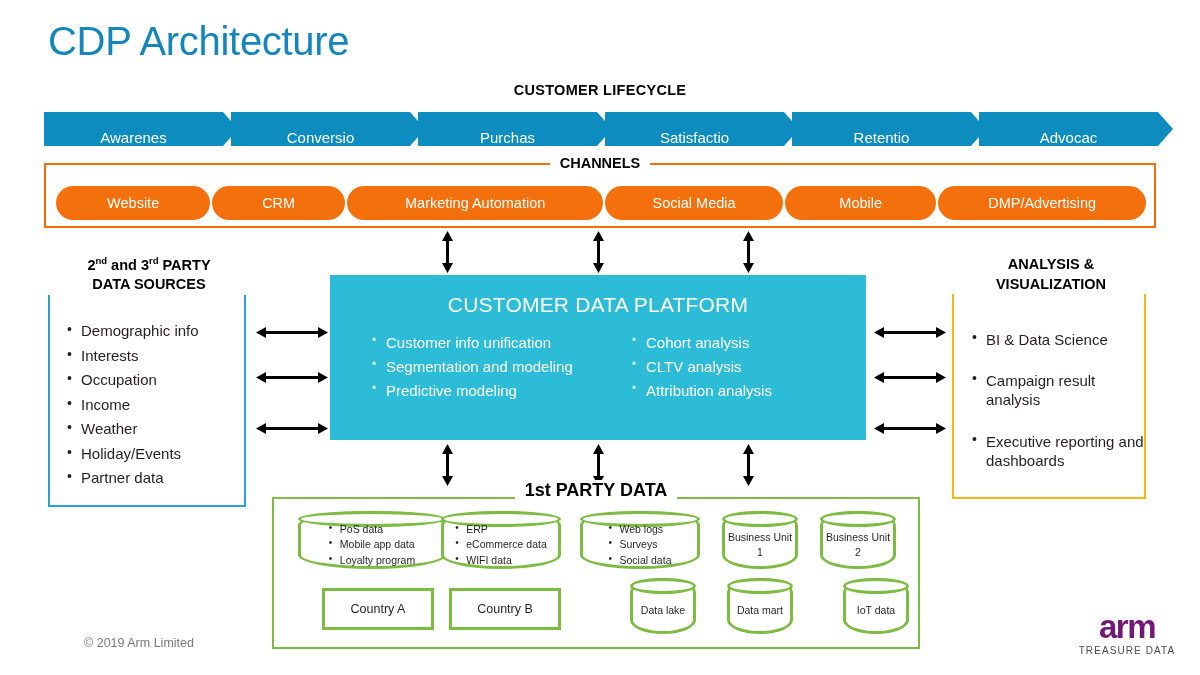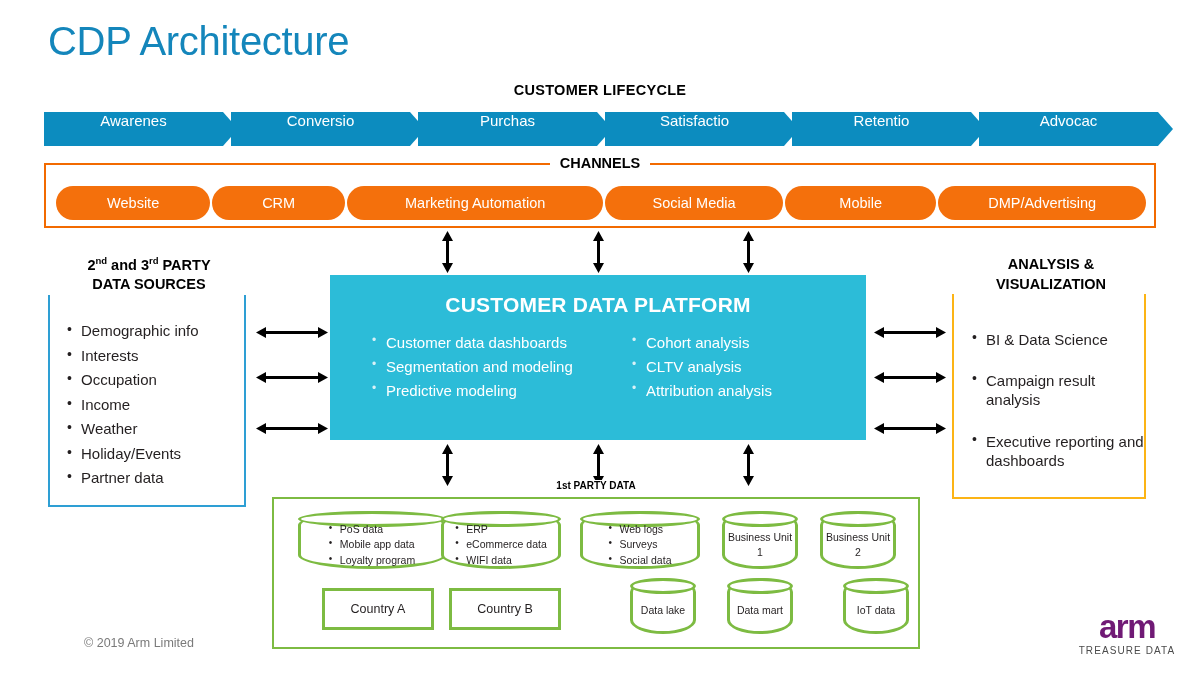--- a/index.html
+++ b/index.html
@@ -24,21 +24,21 @@
   .lifecycle-caption{
     position:absolute;left:0;top:82px;width:1200px;text-align:center;
     font-size:14.5px;font-weight:bold;letter-spacing:0.3px;color:#000;
   }
   .lifecycle-bar{
     position:absolute;left:44px;top:112px;width:1114px;height:34px;
     display:flex;
   }
   .chev{
     position:relative;flex:1 1 0;height:34px;background:#0c8cbf;
-    display:flex;align-items:flex-start;justify-content:center;
+    display:flex;align-items:flex-end;justify-content:center;
     color:#fff;font-size:15px;
     margin-right:8px;
   }
   .chev:last-child{margin-right:0;}
   .chev::after{
     content:"";position:absolute;left:100%;top:0;
     width:0;height:0;
     border-top:17px solid transparent;
     border-bottom:17px solid transparent;
     border-left:15px solid #0c8cbf;
@@ -111,21 +111,21 @@
   .list-right{left:971px;top:330px;width:175px;}
   .list-right li{margin-bottom:22px;line-height:1.28;}
 
   
   .cdp-box{
     position:absolute;left:330px;top:275px;width:536px;height:165px;
     background:#2cbcd8;
   }
   .cdp-title{
     position:absolute;left:0;top:18px;width:536px;text-align:center;
-    color:#fff;font-size:21px;font-weight:bold;letter-spacing:0.2px;
+    color:#fff;font-size:21px;font-weight:normal;letter-spacing:0.2px;
   }
   .cdp-cols{
     position:absolute;left:0;top:60px;width:536px;display:flex;
   }
   .cdp-col{flex:1 1 0;padding-left:42px;box-sizing:border-box;}
   .cdp-col.b{padding-left:26px;}
   .cdp-col ul{margin:0;padding:0;list-style:none;}
   .cdp-col li{
     position:relative;padding-left:14px;color:#fff;font-size:15px;
     line-height:1.0;margin-bottom:9px;
@@ -134,21 +134,21 @@
     content:"\2022";position:absolute;left:0;top:-1px;font-size:12px;color:#d8f1f7;
   }
 
   
   .fp-box{
     position:absolute;left:272px;top:497px;width:648px;height:152px;
     box-sizing:border-box;border:2.5px solid #7dbb42;
   }
   .fp-caption{
     position:absolute;left:272px;top:480px;width:648px;text-align:center;
-    font-size:10px;font-weight:bold;color:#000;
+    font-size:18px;font-weight:bold;color:#000;
   }
   .fp-caption span{background:#fff;padding:0 10px;}
 
   .cyl{
     position:absolute;box-sizing:border-box;
     border:3px solid #7dbb42;border-radius:50%/14px;background:#fff;
   }
   .cyl .top{
     position:absolute;left:-3px;top:-3px;right:-3px;height:16px;
     border:3px solid #7dbb42;border-radius:50%;box-sizing:border-box;background:#fff;
@@ -261,21 +261,21 @@
   </svg>
   <svg class="arrow-h" style="left:255px;top:422px;" width="74" height="13" viewBox="0 0 74 13">
     <path d="M1 6.5 L11 1 L11 5 L63 5 L63 1 L73 6.5 L63 12 L63 8 L11 8 L11 12 Z" fill="#000"></path>
   </svg>
 
   <div class="cdp-box">
     <div class="cdp-title">CUSTOMER DATA PLATFORM</div>
     <div class="cdp-cols">
       <div class="cdp-col a">
         <ul>
-          <li>Customer data dashboards</li>
+          <li>Customer info unification</li>
           <li>Segmentation and modeling</li>
           <li>Predictive modeling</li>
         </ul>
       </div>
       <div class="cdp-col b">
         <ul>
           <li>Cohort analysis</li>
           <li>CLTV analysis</li>
           <li>Attribution analysis</li>
         </ul>

